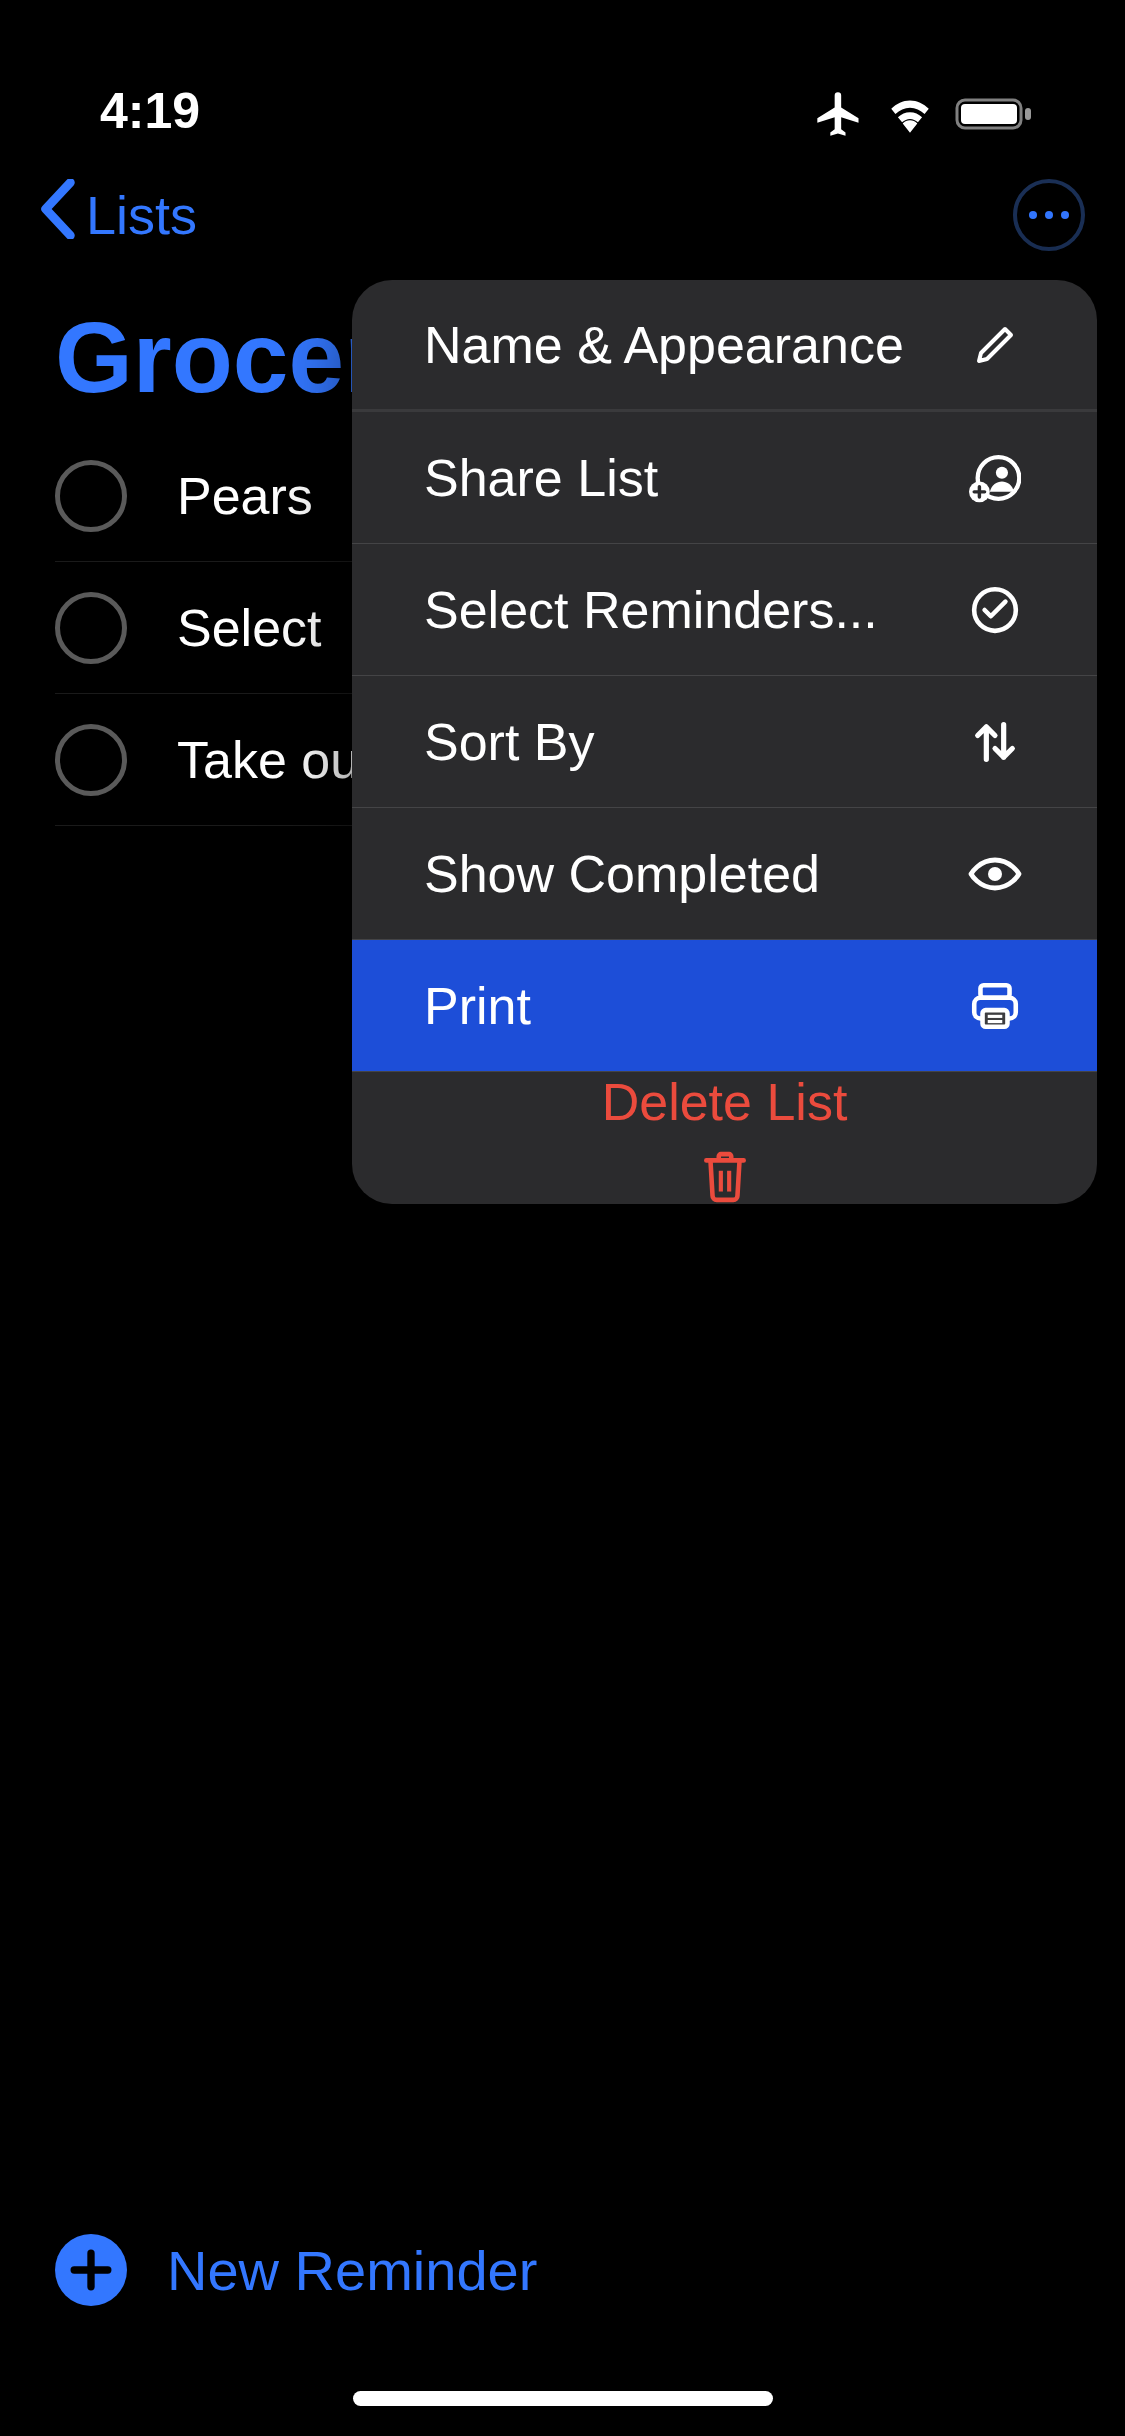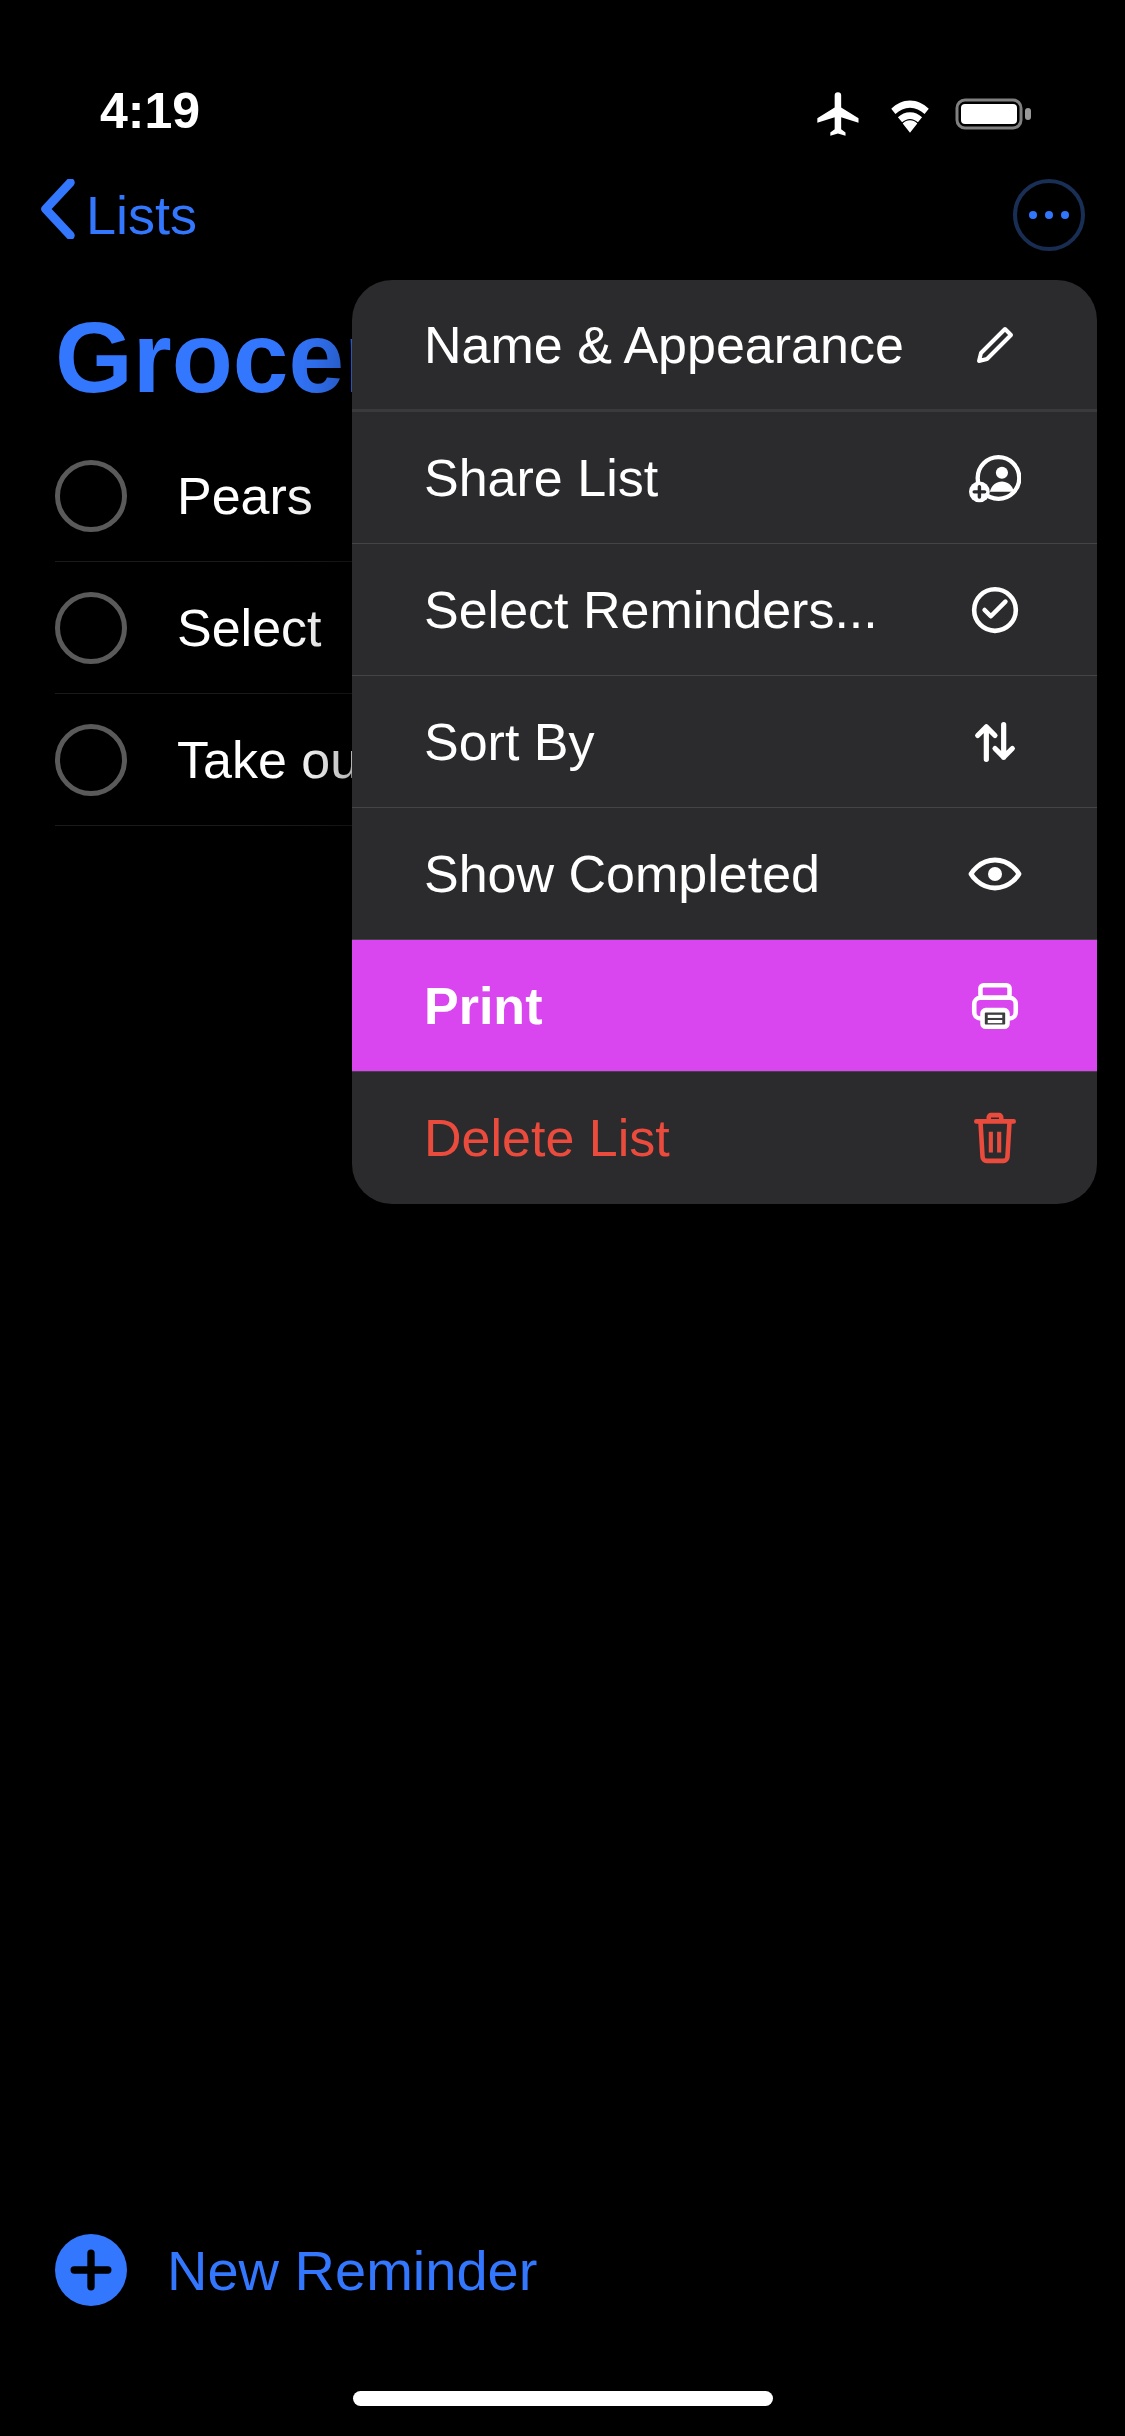--- a/index.html
+++ b/index.html
@@ -129,22 +129,22 @@
     align-items: center;
     justify-content: space-between;
     padding: 0 72px;
     height: 132px;
     font-size: 52px;
     font-weight: 400;
     color: #fff;
     border-bottom: 1px solid #444446;
   }
   .menu-item.top-item { border-bottom: 3px solid #3a3a3c; }
-  .menu-item:last-child { border-bottom: none; }
-  .menu-item.highlighted { background: #d946ef; font-weight: bold; }
+  .menu-item:last-child { border-bottom: none; flex-direction: column; }
+  .menu-item.highlighted { background: #1d4ed8; }
   .menu-item.destructive { color: #eb4b3d; }
   .menu-icon { width: 60px; display:flex; align-items:center; justify-content:center; }
 
   
   .new-reminder {
     position: absolute;
     bottom: 130px;
     left: 55px;
     display: flex;
     align-items: center;

